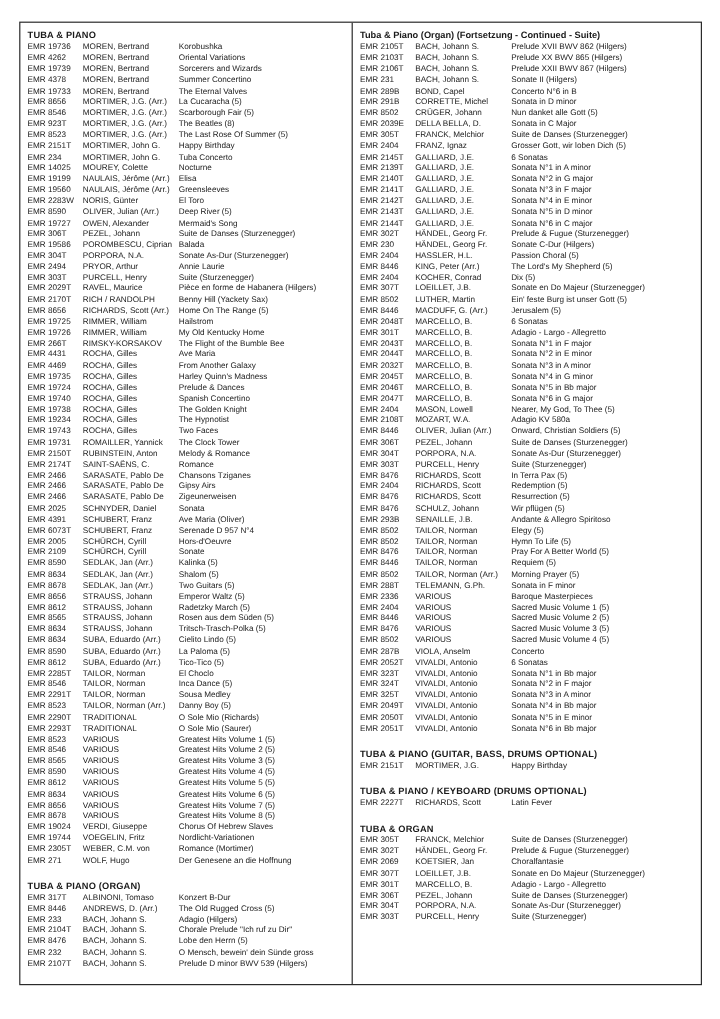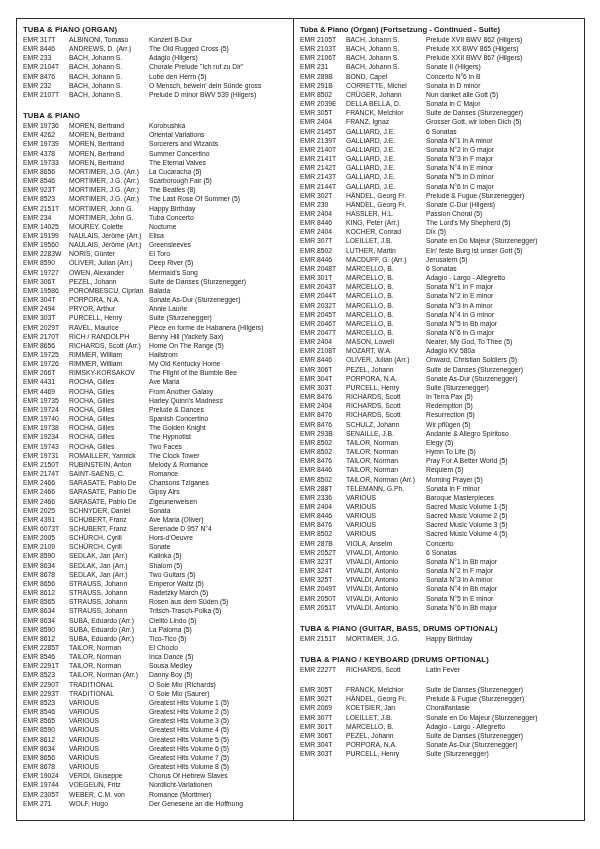--- a/index.html
+++ b/index.html
@@ -25,20 +25,398 @@
   .composer{width:80px;flex:none;}
   .title{flex:1;}
 </style>
 </head>
 <body>
 
 <div class="page">
   <div class="catalog-box">
     <div class="col col-left" id="col-left">
         <div class="section">
+          <div class="sec-header">TUBA &amp; PIANO</div>
+          <div class="row">
+            <span class="code">EMR 19736</span>
+            <span class="composer">MOREN, Bertrand</span>
+            <span class="title">Korobushka</span>
+          </div>
+          <div class="row">
+            <span class="code">EMR 4262</span>
+            <span class="composer">MOREN, Bertrand</span>
+            <span class="title">Oriental Variations</span>
+          </div>
+          <div class="row">
+            <span class="code">EMR 19739</span>
+            <span class="composer">MOREN, Bertrand</span>
+            <span class="title">Sorcerers and Wizards</span>
+          </div>
+          <div class="row">
+            <span class="code">EMR 4378</span>
+            <span class="composer">MOREN, Bertrand</span>
+            <span class="title">Summer Concertino</span>
+          </div>
+          <div class="row">
+            <span class="code">EMR 19733</span>
+            <span class="composer">MOREN, Bertrand</span>
+            <span class="title">The Eternal Valves</span>
+          </div>
+          <div class="row">
+            <span class="code">EMR 8656</span>
+            <span class="composer">MORTIMER, J.G. (Arr.)</span>
+            <span class="title">La Cucaracha (5)</span>
+          </div>
+          <div class="row">
+            <span class="code">EMR 8546</span>
+            <span class="composer">MORTIMER, J.G. (Arr.)</span>
+            <span class="title">Scarborough Fair (5)</span>
+          </div>
+          <div class="row">
+            <span class="code">EMR 923T</span>
+            <span class="composer">MORTIMER, J.G. (Arr.)</span>
+            <span class="title">The Beatles (8)</span>
+          </div>
+          <div class="row">
+            <span class="code">EMR 8523</span>
+            <span class="composer">MORTIMER, J.G. (Arr.)</span>
+            <span class="title">The Last Rose Of Summer (5)</span>
+          </div>
+          <div class="row">
+            <span class="code">EMR 2151T</span>
+            <span class="composer">MORTIMER, John G.</span>
+            <span class="title">Happy Birthday</span>
+          </div>
+          <div class="row">
+            <span class="code">EMR 234</span>
+            <span class="composer">MORTIMER, John G.</span>
+            <span class="title">Tuba Concerto</span>
+          </div>
+          <div class="row">
+            <span class="code">EMR 14025</span>
+            <span class="composer">MOUREY, Colette</span>
+            <span class="title">Nocturne</span>
+          </div>
+          <div class="row">
+            <span class="code">EMR 19199</span>
+            <span class="composer">NAULAIS, Jérôme (Arr.)</span>
+            <span class="title">Elisa</span>
+          </div>
+          <div class="row">
+            <span class="code">EMR 19560</span>
+            <span class="composer">NAULAIS, Jérôme (Arr.)</span>
+            <span class="title">Greensleeves</span>
+          </div>
+          <div class="row">
+            <span class="code">EMR 2283W</span>
+            <span class="composer">NORIS, Günter</span>
+            <span class="title">El Toro</span>
+          </div>
+          <div class="row">
+            <span class="code">EMR 8590</span>
+            <span class="composer">OLIVER, Julian (Arr.)</span>
+            <span class="title">Deep River (5)</span>
+          </div>
+          <div class="row">
+            <span class="code">EMR 19727</span>
+            <span class="composer">OWEN, Alexander</span>
+            <span class="title">Mermaid's Song</span>
+          </div>
+          <div class="row">
+            <span class="code">EMR 306T</span>
+            <span class="composer">PEZEL, Johann</span>
+            <span class="title">Suite de Danses (Sturzenegger)</span>
+          </div>
+          <div class="row">
+            <span class="code">EMR 19586</span>
+            <span class="composer">POROMBESCU, Ciprian</span>
+            <span class="title">Balada</span>
+          </div>
+          <div class="row">
+            <span class="code">EMR 304T</span>
+            <span class="composer">PORPORA, N.A.</span>
+            <span class="title">Sonate As-Dur (Sturzenegger)</span>
+          </div>
+          <div class="row">
+            <span class="code">EMR 2494</span>
+            <span class="composer">PRYOR, Arthur</span>
+            <span class="title">Annie Laurie</span>
+          </div>
+          <div class="row">
+            <span class="code">EMR 303T</span>
+            <span class="composer">PURCELL, Henry</span>
+            <span class="title">Suite (Sturzenegger)</span>
+          </div>
+          <div class="row">
+            <span class="code">EMR 2029T</span>
+            <span class="composer">RAVEL, Maurice</span>
+            <span class="title">Pièce en forme de Habanera (Hilgers)</span>
+          </div>
+          <div class="row">
+            <span class="code">EMR 2170T</span>
+            <span class="composer">RICH / RANDOLPH</span>
+            <span class="title">Benny Hill (Yackety Sax)</span>
+          </div>
+          <div class="row">
+            <span class="code">EMR 8656</span>
+            <span class="composer">RICHARDS, Scott (Arr.)</span>
+            <span class="title">Home On The Range (5)</span>
+          </div>
+          <div class="row">
+            <span class="code">EMR 19725</span>
+            <span class="composer">RIMMER, William</span>
+            <span class="title">Hailstrom</span>
+          </div>
+          <div class="row">
+            <span class="code">EMR 19726</span>
+            <span class="composer">RIMMER, William</span>
+            <span class="title">My Old Kentucky Home</span>
+          </div>
+          <div class="row">
+            <span class="code">EMR 266T</span>
+            <span class="composer">RIMSKY-KORSAKOV</span>
+            <span class="title">The Flight of the Bumble Bee</span>
+          </div>
+          <div class="row">
+            <span class="code">EMR 4431</span>
+            <span class="composer">ROCHA, Gilles</span>
+            <span class="title">Ave Maria</span>
+          </div>
+          <div class="row">
+            <span class="code">EMR 4469</span>
+            <span class="composer">ROCHA, Gilles</span>
+            <span class="title">From Another Galaxy</span>
+          </div>
+          <div class="row">
+            <span class="code">EMR 19735</span>
+            <span class="composer">ROCHA, Gilles</span>
+            <span class="title">Harley Quinn's Madness</span>
+          </div>
+          <div class="row">
+            <span class="code">EMR 19724</span>
+            <span class="composer">ROCHA, Gilles</span>
+            <span class="title">Prelude &amp; Dances</span>
+          </div>
+          <div class="row">
+            <span class="code">EMR 19740</span>
+            <span class="composer">ROCHA, Gilles</span>
+            <span class="title">Spanish Concertino</span>
+          </div>
+          <div class="row">
+            <span class="code">EMR 19738</span>
+            <span class="composer">ROCHA, Gilles</span>
+            <span class="title">The Golden Knight</span>
+          </div>
+          <div class="row">
+            <span class="code">EMR 19234</span>
+            <span class="composer">ROCHA, Gilles</span>
+            <span class="title">The Hypnotist</span>
+          </div>
+          <div class="row">
+            <span class="code">EMR 19743</span>
+            <span class="composer">ROCHA, Gilles</span>
+            <span class="title">Two Faces</span>
+          </div>
+          <div class="row">
+            <span class="code">EMR 19731</span>
+            <span class="composer">ROMAILLER, Yannick</span>
+            <span class="title">The Clock Tower</span>
+          </div>
+          <div class="row">
+            <span class="code">EMR 2150T</span>
+            <span class="composer">RUBINSTEIN, Anton</span>
+            <span class="title">Melody &amp; Romance</span>
+          </div>
+          <div class="row">
+            <span class="code">EMR 2174T</span>
+            <span class="composer">SAINT-SAËNS, C.</span>
+            <span class="title">Romance</span>
+          </div>
+          <div class="row">
+            <span class="code">EMR 2466</span>
+            <span class="composer">SARASATE, Pablo De</span>
+            <span class="title">Chansons Tziganes</span>
+          </div>
+          <div class="row">
+            <span class="code">EMR 2466</span>
+            <span class="composer">SARASATE, Pablo De</span>
+            <span class="title">Gipsy Airs</span>
+          </div>
+          <div class="row">
+            <span class="code">EMR 2466</span>
+            <span class="composer">SARASATE, Pablo De</span>
+            <span class="title">Zigeunerweisen</span>
+          </div>
+          <div class="row">
+            <span class="code">EMR 2025</span>
+            <span class="composer">SCHNYDER, Daniel</span>
+            <span class="title">Sonata</span>
+          </div>
+          <div class="row">
+            <span class="code">EMR 4391</span>
+            <span class="composer">SCHUBERT, Franz</span>
+            <span class="title">Ave Maria (Oliver)</span>
+          </div>
+          <div class="row">
+            <span class="code">EMR 6073T</span>
+            <span class="composer">SCHUBERT, Franz</span>
+            <span class="title">Serenade D 957 N°4</span>
+          </div>
+          <div class="row">
+            <span class="code">EMR 2005</span>
+            <span class="composer">SCHÜRCH, Cyrill</span>
+            <span class="title">Hors-d'Oeuvre</span>
+          </div>
+          <div class="row">
+            <span class="code">EMR 2109</span>
+            <span class="composer">SCHÜRCH, Cyrill</span>
+            <span class="title">Sonate</span>
+          </div>
+          <div class="row">
+            <span class="code">EMR 8590</span>
+            <span class="composer">SEDLAK, Jan (Arr.)</span>
+            <span class="title">Kalinka (5)</span>
+          </div>
+          <div class="row">
+            <span class="code">EMR 8634</span>
+            <span class="composer">SEDLAK, Jan (Arr.)</span>
+            <span class="title">Shalom (5)</span>
+          </div>
+          <div class="row">
+            <span class="code">EMR 8678</span>
+            <span class="composer">SEDLAK, Jan (Arr.)</span>
+            <span class="title">Two Guitars (5)</span>
+          </div>
+          <div class="row">
+            <span class="code">EMR 8656</span>
+            <span class="composer">STRAUSS, Johann</span>
+            <span class="title">Emperor Waltz (5)</span>
+          </div>
+          <div class="row">
+            <span class="code">EMR 8612</span>
+            <span class="composer">STRAUSS, Johann</span>
+            <span class="title">Radetzky March (5)</span>
+          </div>
+          <div class="row">
+            <span class="code">EMR 8565</span>
+            <span class="composer">STRAUSS, Johann</span>
+            <span class="title">Rosen aus dem Süden (5)</span>
+          </div>
+          <div class="row">
+            <span class="code">EMR 8634</span>
+            <span class="composer">STRAUSS, Johann</span>
+            <span class="title">Tritsch-Trasch-Polka (5)</span>
+          </div>
+          <div class="row">
+            <span class="code">EMR 8634</span>
+            <span class="composer">SUBA, Eduardo (Arr.)</span>
+            <span class="title">Cielito Lindo (5)</span>
+          </div>
+          <div class="row">
+            <span class="code">EMR 8590</span>
+            <span class="composer">SUBA, Eduardo (Arr.)</span>
+            <span class="title">La Paloma (5)</span>
+          </div>
+          <div class="row">
+            <span class="code">EMR 8612</span>
+            <span class="composer">SUBA, Eduardo (Arr.)</span>
+            <span class="title">Tico-Tico (5)</span>
+          </div>
+          <div class="row">
+            <span class="code">EMR 2285T</span>
+            <span class="composer">TAILOR, Norman</span>
+            <span class="title">El Choclo</span>
+          </div>
+          <div class="row">
+            <span class="code">EMR 8546</span>
+            <span class="composer">TAILOR, Norman</span>
+            <span class="title">Inca Dance (5)</span>
+          </div>
+          <div class="row">
+            <span class="code">EMR 2291T</span>
+            <span class="composer">TAILOR, Norman</span>
+            <span class="title">Sousa Medley</span>
+          </div>
+          <div class="row">
+            <span class="code">EMR 8523</span>
+            <span class="composer">TAILOR, Norman (Arr.)</span>
+            <span class="title">Danny Boy (5)</span>
+          </div>
+          <div class="row">
+            <span class="code">EMR 2290T</span>
+            <span class="composer">TRADITIONAL</span>
+            <span class="title">O Sole Mio (Richards)</span>
+          </div>
+          <div class="row">
+            <span class="code">EMR 2293T</span>
+            <span class="composer">TRADITIONAL</span>
+            <span class="title">O Sole Mio (Saurer)</span>
+          </div>
+          <div class="row">
+            <span class="code">EMR 8523</span>
+            <span class="composer">VARIOUS</span>
+            <span class="title">Greatest Hits Volume 1 (5)</span>
+          </div>
+          <div class="row">
+            <span class="code">EMR 8546</span>
+            <span class="composer">VARIOUS</span>
+            <span class="title">Greatest Hits Volume 2 (5)</span>
+          </div>
+          <div class="row">
+            <span class="code">EMR 8565</span>
+            <span class="composer">VARIOUS</span>
+            <span class="title">Greatest Hits Volume 3 (5)</span>
+          </div>
+          <div class="row">
+            <span class="code">EMR 8590</span>
+            <span class="composer">VARIOUS</span>
+            <span class="title">Greatest Hits Volume 4 (5)</span>
+          </div>
+          <div class="row">
+            <span class="code">EMR 8612</span>
+            <span class="composer">VARIOUS</span>
+            <span class="title">Greatest Hits Volume 5 (5)</span>
+          </div>
+          <div class="row">
+            <span class="code">EMR 8634</span>
+            <span class="composer">VARIOUS</span>
+            <span class="title">Greatest Hits Volume 6 (5)</span>
+          </div>
+          <div class="row">
+            <span class="code">EMR 8656</span>
+            <span class="composer">VARIOUS</span>
+            <span class="title">Greatest Hits Volume 7 (5)</span>
+          </div>
+          <div class="row">
+            <span class="code">EMR 8678</span>
+            <span class="composer">VARIOUS</span>
+            <span class="title">Greatest Hits Volume 8 (5)</span>
+          </div>
+          <div class="row">
+            <span class="code">EMR 19024</span>
+            <span class="composer">VERDI, Giuseppe</span>
+            <span class="title">Chorus Of Hebrew Slaves</span>
+          </div>
+          <div class="row">
+            <span class="code">EMR 19744</span>
+            <span class="composer">VOEGELIN, Fritz</span>
+            <span class="title">Nordlicht-Variationen</span>
+          </div>
+          <div class="row">
+            <span class="code">EMR 2305T</span>
+            <span class="composer">WEBER, C.M. von</span>
+            <span class="title">Romance (Mortimer)</span>
+          </div>
+          <div class="row">
+            <span class="code">EMR 271</span>
+            <span class="composer">WOLF, Hugo</span>
+            <span class="title">Der Genesene an die Hoffnung</span>
+          </div>
+        </div>
+        <div class="section">
           <div class="sec-header">TUBA &amp; PIANO (ORGAN)</div>
           <div class="row">
             <span class="code">EMR 317T</span>
             <span class="composer">ALBINONI, Tomaso</span>
             <span class="title">Konzert B-Dur</span>
           </div>
           <div class="row">
             <span class="code">EMR 8446</span>
             <span class="composer">ANDREWS, D. (Arr.)</span>
             <span class="title">The Old Rugged Cross (5)</span>
@@ -60,398 +438,20 @@
           </div>
           <div class="row">
             <span class="code">EMR 232</span>
             <span class="composer">BACH, Johann S.</span>
             <span class="title">O Mensch, bewein' dein Sünde gross</span>
           </div>
           <div class="row">
             <span class="code">EMR 2107T</span>
             <span class="composer">BACH, Johann S.</span>
             <span class="title">Prelude D minor BWV 539 (Hilgers)</span>
-          </div>
-        </div>
-        <div class="section">
-          <div class="sec-header">TUBA &amp; PIANO</div>
-          <div class="row">
-            <span class="code">EMR 19736</span>
-            <span class="composer">MOREN, Bertrand</span>
-            <span class="title">Korobushka</span>
-          </div>
-          <div class="row">
-            <span class="code">EMR 4262</span>
-            <span class="composer">MOREN, Bertrand</span>
-            <span class="title">Oriental Variations</span>
-          </div>
-          <div class="row">
-            <span class="code">EMR 19739</span>
-            <span class="composer">MOREN, Bertrand</span>
-            <span class="title">Sorcerers and Wizards</span>
-          </div>
-          <div class="row">
-            <span class="code">EMR 4378</span>
-            <span class="composer">MOREN, Bertrand</span>
-            <span class="title">Summer Concertino</span>
-          </div>
-          <div class="row">
-            <span class="code">EMR 19733</span>
-            <span class="composer">MOREN, Bertrand</span>
-            <span class="title">The Eternal Valves</span>
-          </div>
-          <div class="row">
-            <span class="code">EMR 8656</span>
-            <span class="composer">MORTIMER, J.G. (Arr.)</span>
-            <span class="title">La Cucaracha (5)</span>
-          </div>
-          <div class="row">
-            <span class="code">EMR 8546</span>
-            <span class="composer">MORTIMER, J.G. (Arr.)</span>
-            <span class="title">Scarborough Fair (5)</span>
-          </div>
-          <div class="row">
-            <span class="code">EMR 923T</span>
-            <span class="composer">MORTIMER, J.G. (Arr.)</span>
-            <span class="title">The Beatles (8)</span>
-          </div>
-          <div class="row">
-            <span class="code">EMR 8523</span>
-            <span class="composer">MORTIMER, J.G. (Arr.)</span>
-            <span class="title">The Last Rose Of Summer (5)</span>
-          </div>
-          <div class="row">
-            <span class="code">EMR 2151T</span>
-            <span class="composer">MORTIMER, John G.</span>
-            <span class="title">Happy Birthday</span>
-          </div>
-          <div class="row">
-            <span class="code">EMR 234</span>
-            <span class="composer">MORTIMER, John G.</span>
-            <span class="title">Tuba Concerto</span>
-          </div>
-          <div class="row">
-            <span class="code">EMR 14025</span>
-            <span class="composer">MOUREY, Colette</span>
-            <span class="title">Nocturne</span>
-          </div>
-          <div class="row">
-            <span class="code">EMR 19199</span>
-            <span class="composer">NAULAIS, Jérôme (Arr.)</span>
-            <span class="title">Elisa</span>
-          </div>
-          <div class="row">
-            <span class="code">EMR 19560</span>
-            <span class="composer">NAULAIS, Jérôme (Arr.)</span>
-            <span class="title">Greensleeves</span>
-          </div>
-          <div class="row">
-            <span class="code">EMR 2283W</span>
-            <span class="composer">NORIS, Günter</span>
-            <span class="title">El Toro</span>
-          </div>
-          <div class="row">
-            <span class="code">EMR 8590</span>
-            <span class="composer">OLIVER, Julian (Arr.)</span>
-            <span class="title">Deep River (5)</span>
-          </div>
-          <div class="row">
-            <span class="code">EMR 19727</span>
-            <span class="composer">OWEN, Alexander</span>
-            <span class="title">Mermaid's Song</span>
-          </div>
-          <div class="row">
-            <span class="code">EMR 306T</span>
-            <span class="composer">PEZEL, Johann</span>
-            <span class="title">Suite de Danses (Sturzenegger)</span>
-          </div>
-          <div class="row">
-            <span class="code">EMR 19586</span>
-            <span class="composer">POROMBESCU, Ciprian</span>
-            <span class="title">Balada</span>
-          </div>
-          <div class="row">
-            <span class="code">EMR 304T</span>
-            <span class="composer">PORPORA, N.A.</span>
-            <span class="title">Sonate As-Dur (Sturzenegger)</span>
-          </div>
-          <div class="row">
-            <span class="code">EMR 2494</span>
-            <span class="composer">PRYOR, Arthur</span>
-            <span class="title">Annie Laurie</span>
-          </div>
-          <div class="row">
-            <span class="code">EMR 303T</span>
-            <span class="composer">PURCELL, Henry</span>
-            <span class="title">Suite (Sturzenegger)</span>
-          </div>
-          <div class="row">
-            <span class="code">EMR 2029T</span>
-            <span class="composer">RAVEL, Maurice</span>
-            <span class="title">Pièce en forme de Habanera (Hilgers)</span>
-          </div>
-          <div class="row">
-            <span class="code">EMR 2170T</span>
-            <span class="composer">RICH / RANDOLPH</span>
-            <span class="title">Benny Hill (Yackety Sax)</span>
-          </div>
-          <div class="row">
-            <span class="code">EMR 8656</span>
-            <span class="composer">RICHARDS, Scott (Arr.)</span>
-            <span class="title">Home On The Range (5)</span>
-          </div>
-          <div class="row">
-            <span class="code">EMR 19725</span>
-            <span class="composer">RIMMER, William</span>
-            <span class="title">Hailstrom</span>
-          </div>
-          <div class="row">
-            <span class="code">EMR 19726</span>
-            <span class="composer">RIMMER, William</span>
-            <span class="title">My Old Kentucky Home</span>
-          </div>
-          <div class="row">
-            <span class="code">EMR 266T</span>
-            <span class="composer">RIMSKY-KORSAKOV</span>
-            <span class="title">The Flight of the Bumble Bee</span>
-          </div>
-          <div class="row">
-            <span class="code">EMR 4431</span>
-            <span class="composer">ROCHA, Gilles</span>
-            <span class="title">Ave Maria</span>
-          </div>
-          <div class="row">
-            <span class="code">EMR 4469</span>
-            <span class="composer">ROCHA, Gilles</span>
-            <span class="title">From Another Galaxy</span>
-          </div>
-          <div class="row">
-            <span class="code">EMR 19735</span>
-            <span class="composer">ROCHA, Gilles</span>
-            <span class="title">Harley Quinn's Madness</span>
-          </div>
-          <div class="row">
-            <span class="code">EMR 19724</span>
-            <span class="composer">ROCHA, Gilles</span>
-            <span class="title">Prelude &amp; Dances</span>
-          </div>
-          <div class="row">
-            <span class="code">EMR 19740</span>
-            <span class="composer">ROCHA, Gilles</span>
-            <span class="title">Spanish Concertino</span>
-          </div>
-          <div class="row">
-            <span class="code">EMR 19738</span>
-            <span class="composer">ROCHA, Gilles</span>
-            <span class="title">The Golden Knight</span>
-          </div>
-          <div class="row">
-            <span class="code">EMR 19234</span>
-            <span class="composer">ROCHA, Gilles</span>
-            <span class="title">The Hypnotist</span>
-          </div>
-          <div class="row">
-            <span class="code">EMR 19743</span>
-            <span class="composer">ROCHA, Gilles</span>
-            <span class="title">Two Faces</span>
-          </div>
-          <div class="row">
-            <span class="code">EMR 19731</span>
-            <span class="composer">ROMAILLER, Yannick</span>
-            <span class="title">The Clock Tower</span>
-          </div>
-          <div class="row">
-            <span class="code">EMR 2150T</span>
-            <span class="composer">RUBINSTEIN, Anton</span>
-            <span class="title">Melody &amp; Romance</span>
-          </div>
-          <div class="row">
-            <span class="code">EMR 2174T</span>
-            <span class="composer">SAINT-SAËNS, C.</span>
-            <span class="title">Romance</span>
-          </div>
-          <div class="row">
-            <span class="code">EMR 2466</span>
-            <span class="composer">SARASATE, Pablo De</span>
-            <span class="title">Chansons Tziganes</span>
-          </div>
-          <div class="row">
-            <span class="code">EMR 2466</span>
-            <span class="composer">SARASATE, Pablo De</span>
-            <span class="title">Gipsy Airs</span>
-          </div>
-          <div class="row">
-            <span class="code">EMR 2466</span>
-            <span class="composer">SARASATE, Pablo De</span>
-            <span class="title">Zigeunerweisen</span>
-          </div>
-          <div class="row">
-            <span class="code">EMR 2025</span>
-            <span class="composer">SCHNYDER, Daniel</span>
-            <span class="title">Sonata</span>
-          </div>
-          <div class="row">
-            <span class="code">EMR 4391</span>
-            <span class="composer">SCHUBERT, Franz</span>
-            <span class="title">Ave Maria (Oliver)</span>
-          </div>
-          <div class="row">
-            <span class="code">EMR 6073T</span>
-            <span class="composer">SCHUBERT, Franz</span>
-            <span class="title">Serenade D 957 N°4</span>
-          </div>
-          <div class="row">
-            <span class="code">EMR 2005</span>
-            <span class="composer">SCHÜRCH, Cyrill</span>
-            <span class="title">Hors-d'Oeuvre</span>
-          </div>
-          <div class="row">
-            <span class="code">EMR 2109</span>
-            <span class="composer">SCHÜRCH, Cyrill</span>
-            <span class="title">Sonate</span>
-          </div>
-          <div class="row">
-            <span class="code">EMR 8590</span>
-            <span class="composer">SEDLAK, Jan (Arr.)</span>
-            <span class="title">Kalinka (5)</span>
-          </div>
-          <div class="row">
-            <span class="code">EMR 8634</span>
-            <span class="composer">SEDLAK, Jan (Arr.)</span>
-            <span class="title">Shalom (5)</span>
-          </div>
-          <div class="row">
-            <span class="code">EMR 8678</span>
-            <span class="composer">SEDLAK, Jan (Arr.)</span>
-            <span class="title">Two Guitars (5)</span>
-          </div>
-          <div class="row">
-            <span class="code">EMR 8656</span>
-            <span class="composer">STRAUSS, Johann</span>
-            <span class="title">Emperor Waltz (5)</span>
-          </div>
-          <div class="row">
-            <span class="code">EMR 8612</span>
-            <span class="composer">STRAUSS, Johann</span>
-            <span class="title">Radetzky March (5)</span>
-          </div>
-          <div class="row">
-            <span class="code">EMR 8565</span>
-            <span class="composer">STRAUSS, Johann</span>
-            <span class="title">Rosen aus dem Süden (5)</span>
-          </div>
-          <div class="row">
-            <span class="code">EMR 8634</span>
-            <span class="composer">STRAUSS, Johann</span>
-            <span class="title">Tritsch-Trasch-Polka (5)</span>
-          </div>
-          <div class="row">
-            <span class="code">EMR 8634</span>
-            <span class="composer">SUBA, Eduardo (Arr.)</span>
-            <span class="title">Cielito Lindo (5)</span>
-          </div>
-          <div class="row">
-            <span class="code">EMR 8590</span>
-            <span class="composer">SUBA, Eduardo (Arr.)</span>
-            <span class="title">La Paloma (5)</span>
-          </div>
-          <div class="row">
-            <span class="code">EMR 8612</span>
-            <span class="composer">SUBA, Eduardo (Arr.)</span>
-            <span class="title">Tico-Tico (5)</span>
-          </div>
-          <div class="row">
-            <span class="code">EMR 2285T</span>
-            <span class="composer">TAILOR, Norman</span>
-            <span class="title">El Choclo</span>
-          </div>
-          <div class="row">
-            <span class="code">EMR 8546</span>
-            <span class="composer">TAILOR, Norman</span>
-            <span class="title">Inca Dance (5)</span>
-          </div>
-          <div class="row">
-            <span class="code">EMR 2291T</span>
-            <span class="composer">TAILOR, Norman</span>
-            <span class="title">Sousa Medley</span>
-          </div>
-          <div class="row">
-            <span class="code">EMR 8523</span>
-            <span class="composer">TAILOR, Norman (Arr.)</span>
-            <span class="title">Danny Boy (5)</span>
-          </div>
-          <div class="row">
-            <span class="code">EMR 2290T</span>
-            <span class="composer">TRADITIONAL</span>
-            <span class="title">O Sole Mio (Richards)</span>
-          </div>
-          <div class="row">
-            <span class="code">EMR 2293T</span>
-            <span class="composer">TRADITIONAL</span>
-            <span class="title">O Sole Mio (Saurer)</span>
-          </div>
-          <div class="row">
-            <span class="code">EMR 8523</span>
-            <span class="composer">VARIOUS</span>
-            <span class="title">Greatest Hits Volume 1 (5)</span>
-          </div>
-          <div class="row">
-            <span class="code">EMR 8546</span>
-            <span class="composer">VARIOUS</span>
-            <span class="title">Greatest Hits Volume 2 (5)</span>
-          </div>
-          <div class="row">
-            <span class="code">EMR 8565</span>
-            <span class="composer">VARIOUS</span>
-            <span class="title">Greatest Hits Volume 3 (5)</span>
-          </div>
-          <div class="row">
-            <span class="code">EMR 8590</span>
-            <span class="composer">VARIOUS</span>
-            <span class="title">Greatest Hits Volume 4 (5)</span>
-          </div>
-          <div class="row">
-            <span class="code">EMR 8612</span>
-            <span class="composer">VARIOUS</span>
-            <span class="title">Greatest Hits Volume 5 (5)</span>
-          </div>
-          <div class="row">
-            <span class="code">EMR 8634</span>
-            <span class="composer">VARIOUS</span>
-            <span class="title">Greatest Hits Volume 6 (5)</span>
-          </div>
-          <div class="row">
-            <span class="code">EMR 8656</span>
-            <span class="composer">VARIOUS</span>
-            <span class="title">Greatest Hits Volume 7 (5)</span>
-          </div>
-          <div class="row">
-            <span class="code">EMR 8678</span>
-            <span class="composer">VARIOUS</span>
-            <span class="title">Greatest Hits Volume 8 (5)</span>
-          </div>
-          <div class="row">
-            <span class="code">EMR 19024</span>
-            <span class="composer">VERDI, Giuseppe</span>
-            <span class="title">Chorus Of Hebrew Slaves</span>
-          </div>
-          <div class="row">
-            <span class="code">EMR 19744</span>
-            <span class="composer">VOEGELIN, Fritz</span>
-            <span class="title">Nordlicht-Variationen</span>
-          </div>
-          <div class="row">
-            <span class="code">EMR 2305T</span>
-            <span class="composer">WEBER, C.M. von</span>
-            <span class="title">Romance (Mortimer)</span>
-          </div>
-          <div class="row">
-            <span class="code">EMR 271</span>
-            <span class="composer">WOLF, Hugo</span>
-            <span class="title">Der Genesene an die Hoffnung</span>
           </div>
         </div>
       </div>
     <div class="col col-right" id="col-right">
         <div class="section">
           <div class="sec-header italic">Tuba &amp; Piano (Organ) (Fortsetzung - Continued - Suite)</div>
           <div class="row">
             <span class="code">EMR 2105T</span>
             <span class="composer">BACH, Johann S.</span>
             <span class="title">Prelude XVII BWV 862 (Hilgers)</span>
@@ -777,20 +777,21 @@
         </div>
         <div class="section">
           <div class="sec-header">TUBA &amp; PIANO / KEYBOARD (DRUMS OPTIONAL)</div>
           <div class="row">
             <span class="code">EMR 2227T</span>
             <span class="composer">RICHARDS, Scott</span>
             <span class="title">Latin Fever</span>
           </div>
         </div>
         <div class="section">
+          <div class="sec-header">TUBA &amp; ORGAN</div>
           <div class="row">
             <span class="code">EMR 305T</span>
             <span class="composer">FRANCK, Melchior</span>
             <span class="title">Suite de Danses (Sturzenegger)</span>
           </div>
           <div class="row">
             <span class="code">EMR 302T</span>
             <span class="composer">HÄNDEL, Georg Fr.</span>
             <span class="title">Prelude &amp; Fugue (Sturzenegger)</span>
           </div>

